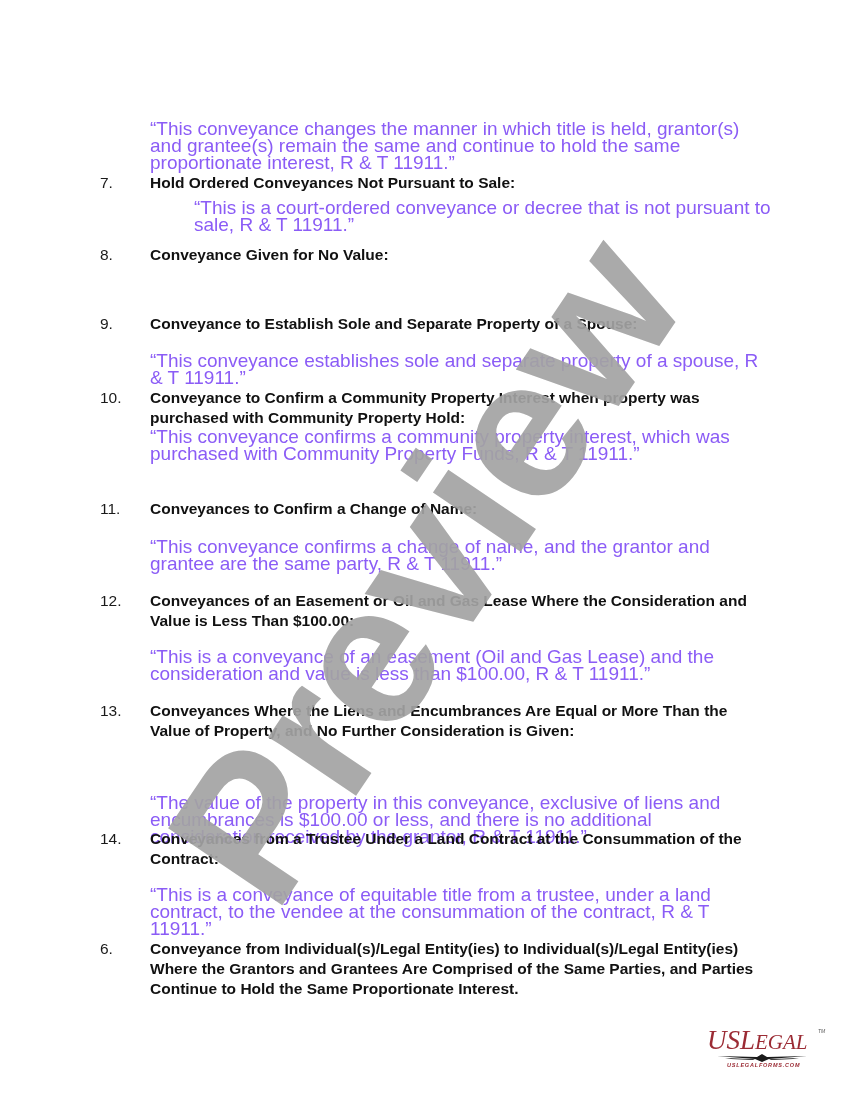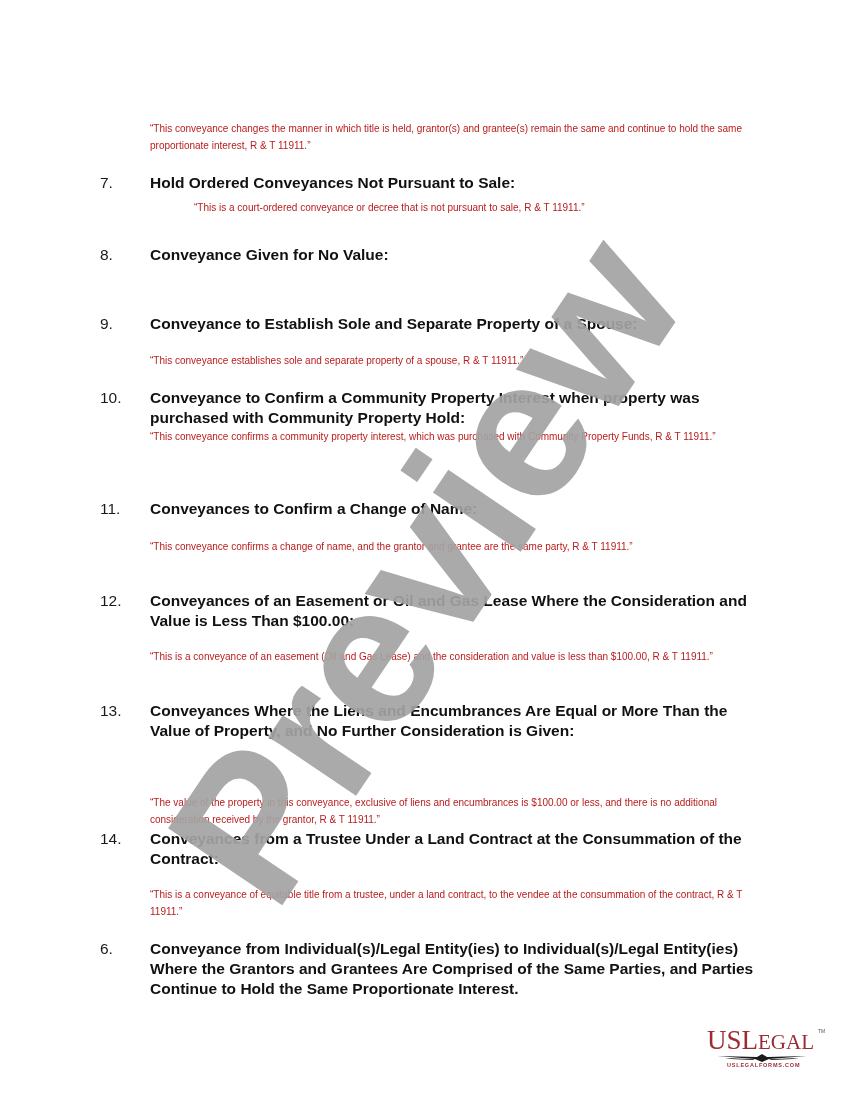--- a/index.html
+++ b/index.html
@@ -17,23 +17,23 @@
     }
     .page {
       position: absolute;
       left: 0; top: 0;
       width: 850px; height: 1100px;
     }
     .quote {
       position: absolute;
       left: 150px;
       width: 610px;
-      font-size: 10px;
+      font-size: 19px;
       line-height: 17px;
-      color: #b91c1c;
+      color: #8b5cf6;
     }
     .item {
       position: absolute;
       left: 100px;
       width: 660px;
     }
     .item-num {
       position: absolute;
       left: 0;
       top: 0;
@@ -65,20 +65,21 @@
       white-space: nowrap;
       pointer-events: none;
       letter-spacing: -2px;
     }
     .logo {
       position: absolute;
       left: 705px;
       top: 1026px;
       width: 120px;
       height: 44px;
+      font-style: italic;
     }
     .logo-text {
       position: absolute;
       left: 2px;
       top: 0;
       font-family: "Liberation Serif", serif;
       font-size: 27px;
       line-height: 28px;
       color: #9b2b34;
       letter-spacing: 0px;

